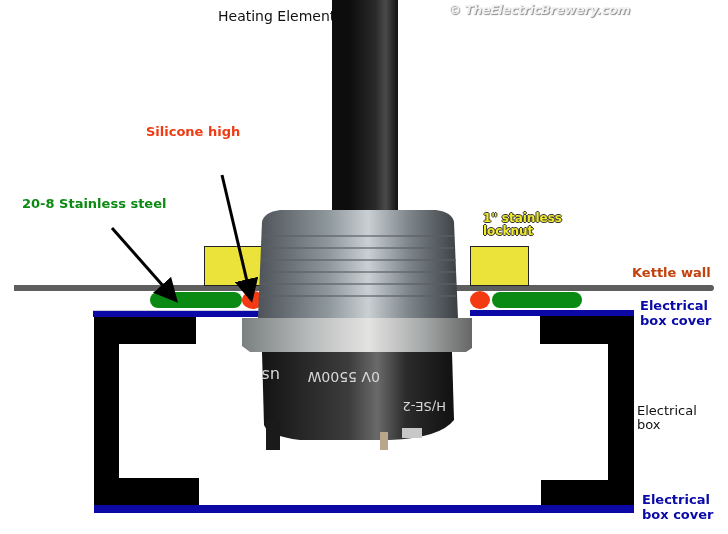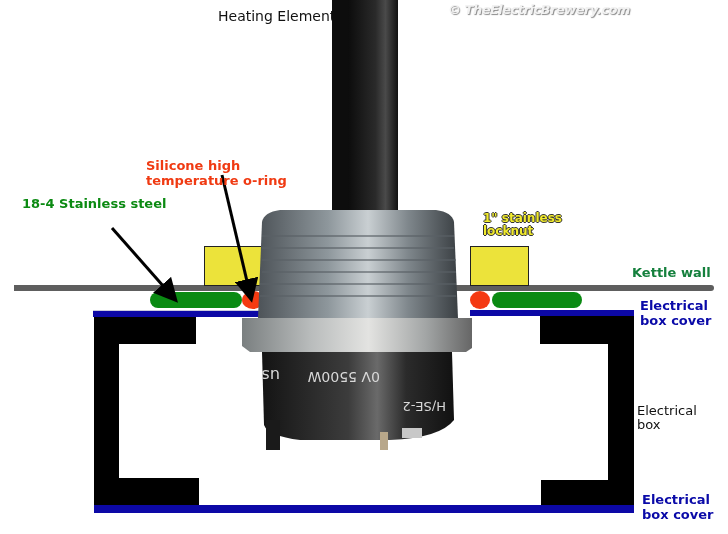--- a/index.html
+++ b/index.html
@@ -2,25 +2,25 @@
 <html><head>
 <meta charset="utf-8">
 <style>
   html, body { margin:0; padding:0; background:#ffffff; }
   body { width:728px; height:534px; position:relative; overflow:hidden; font-family:"DejaVu Sans", sans-serif; }
   .abs { position:absolute; }
   .label { position:absolute; white-space:nowrap; line-height:1.0; }
   .heating-label { left:218px; top:9px; font-size:14px; color:#111; }
   .watermark { left:448px; top:3px; font-size:13px; font-style:italic; font-weight:bold; color:#f2f2f2;
      text-shadow: 1px 1px 1px #8a8a8a, -1px -1px 0 #ffffff; letter-spacing:-0.5px; }
-  .oring-label { left:146px; top:158px; font-size:13px; font-weight:bold; color:#f03a12; line-height:15px; }
+  .oring-label { left:146px; top:124px; font-size:13px; font-weight:bold; color:#f03a12; line-height:15px; }
   .washer-label { left:22px; top:196px; font-size:13px; font-weight:bold; color:#0b8a12; line-height:15px; }
   .locknut-label { left:483px; top:212px; font-size:12px; font-weight:bold; color:#f1ea2c; line-height:13px;
      text-shadow: 1px 0 #333, -1px 0 #333, 0 1px #333, 0 -1px #333; }
-  .kettle-label { left:632px; top:266px; font-size:13px; font-weight:bold; color:#15803d; }
+  .kettle-label { left:632px; top:266px; font-size:13px; font-weight:bold; color:#c2410c; }
   .cover-label-top { left:640px; top:298px; font-size:13px; font-weight:bold; color:#0a0aa8; line-height:15px; }
   .box-label { left:637px; top:404px; font-size:13px; color:#111; line-height:14px; }
   .cover-label-bot { left:642px; top:492px; font-size:13px; font-weight:bold; color:#0a0aa8; line-height:15px; }
 
   .kettle-wall { left:14px; top:285px; width:700px; height:6px; background:#5e5e5e; border-radius:0 3px 3px 0; }
   .cover-top-l { left:93px; top:310px; width:170px; height:6px; background:#0c08a6; border-top:1px solid #ccd; }
   .cover-top-r { left:470px; top:310px; width:164px; height:6px; background:#0c08a6; }
   .cover-bot { left:94px; top:505px; width:540px; height:8px; background:#0c08a6; }
 
   .box-l-top { left:94px; top:316px; width:102px; height:28px; background:#000; }
@@ -126,24 +126,23 @@
     <marker id="ah" markerWidth="8" markerHeight="8" refX="5" refY="4" orient="auto">
       <path d="M0 0 L8 4 L0 8 Z" fill="#000"></path>
     </marker>
   </defs>
   <line x1="222" y1="175" x2="250" y2="294" stroke="#000" stroke-width="3" marker-end="url(#ah)"></line>
   <line x1="112" y1="228" x2="172" y2="296" stroke="#000" stroke-width="3" marker-end="url(#ah)"></line>
 </svg>
 
 <div class="label oring-label">
   <div>Silicone high</div>
-  <div>temperature o-ring</div>
 </div>
 <div class="label washer-label">
-  <div>18-4 Stainless steel</div>
+  <div>20-8 Stainless steel</div>
 </div>
 <div class="label locknut-label">
   <div>1" stainless</div>
   <div>locknut</div>
 </div>
 <div class="label kettle-label">Kettle wall</div>
 <div class="label cover-label-top">
   <div>Electrical</div>
   <div>box cover</div>
 </div>

